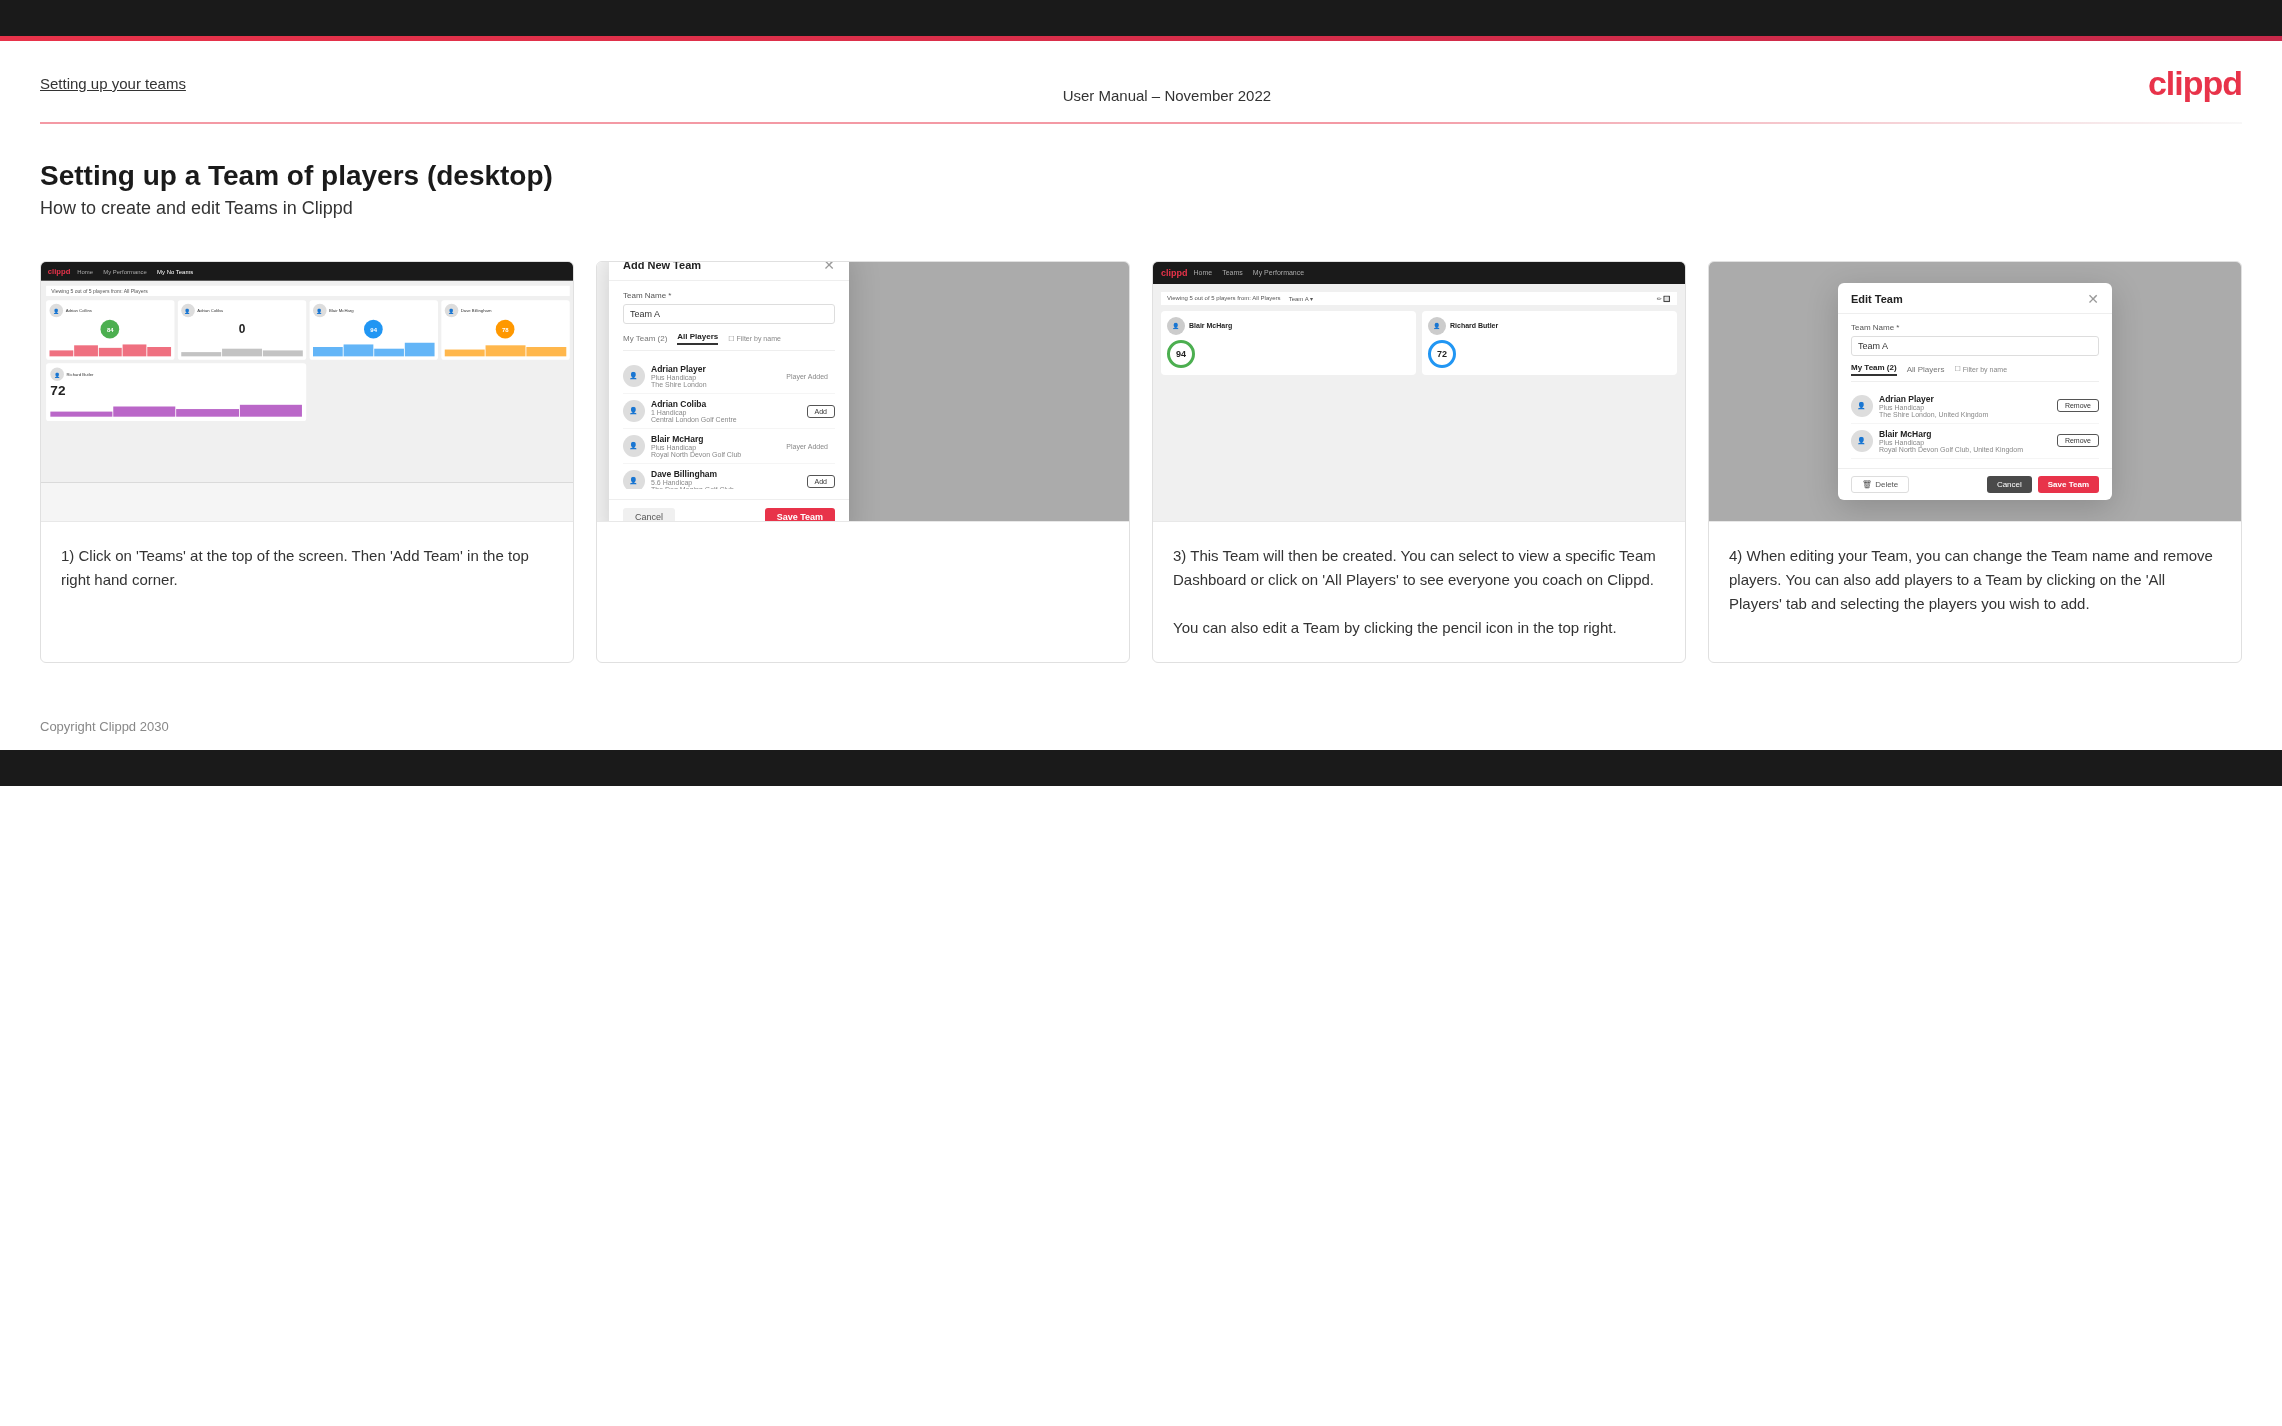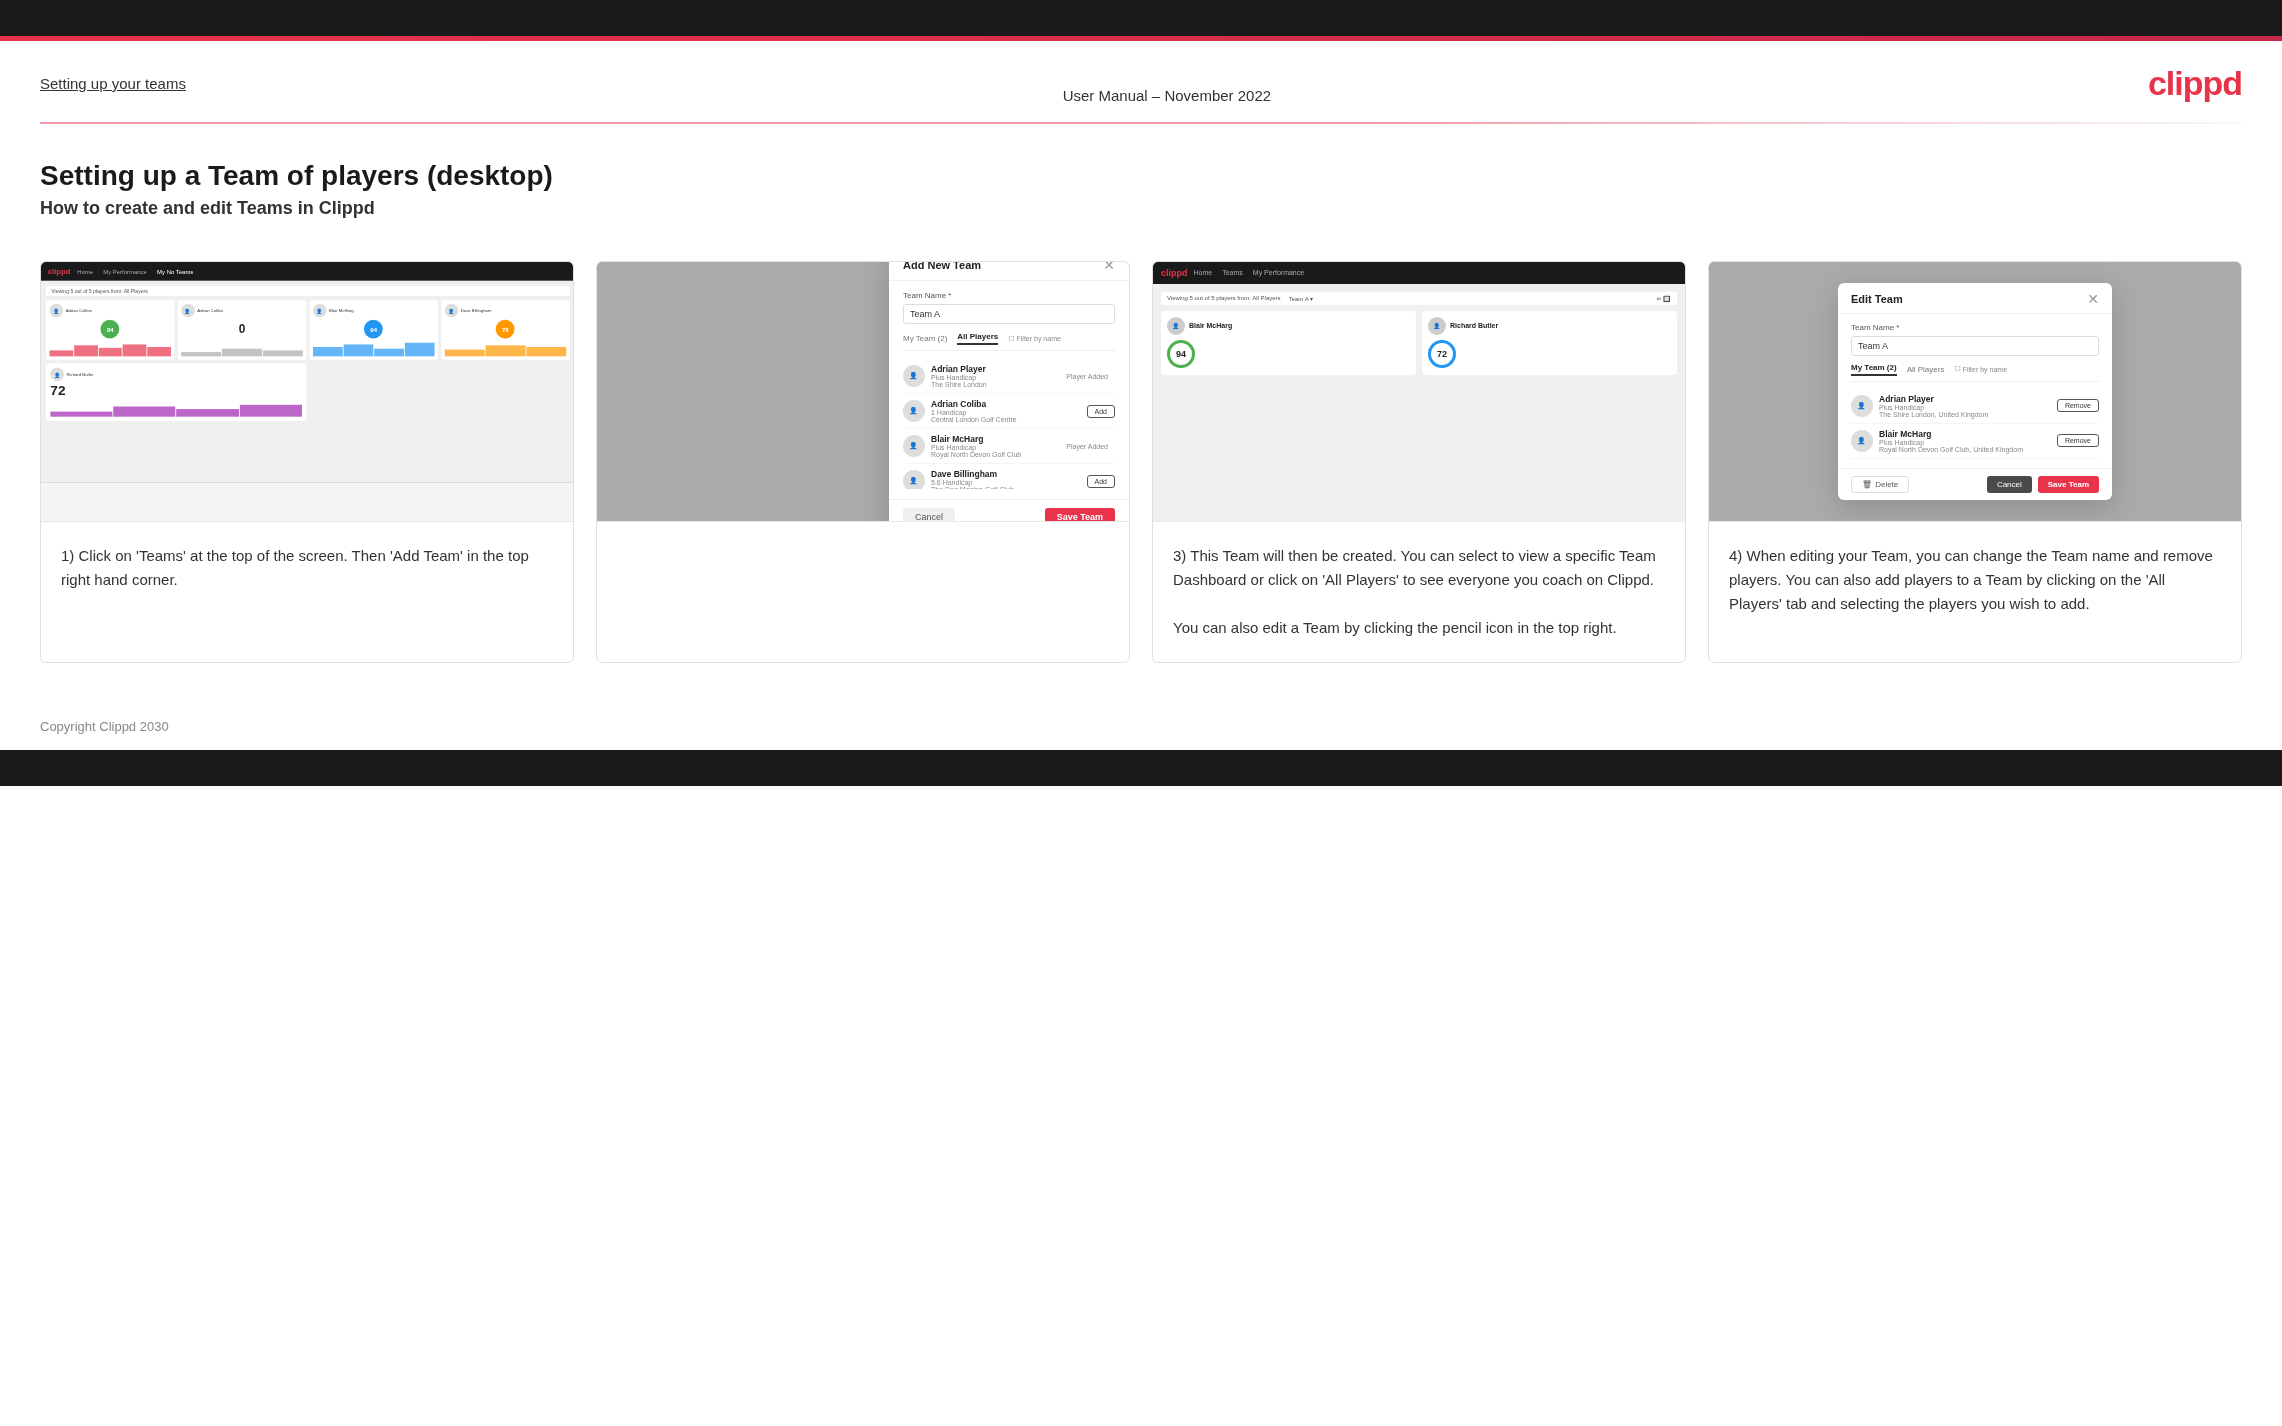--- a/index.html
+++ b/index.html
@@ -62,21 +62,21 @@
     }
     .page-title-main {
       font-size: 28px;
       font-weight: 700;
       color: #1a1a1a;
       margin-bottom: 6px;
     }
     .page-title-sub {
       font-size: 18px;
       color: #333;
-      font-weight: 700;
+      font-weight: 400;
     }
 
     
     .cards-container {
       display: flex;
       gap: 22px;
       padding: 24px 40px 40px 40px;
     }
     .card {
       flex: 1;
@@ -212,21 +212,22 @@
       border-radius: 3px;
       padding: 5px;
     }
 
     
     .ss2 {
       background: rgba(0,0,0,0.3);
       height: 100%;
       display: flex;
       align-items: center;
-      justify-content: flex-end;
+      justify-content: flex-start;
+      margin-left: 12px;
     }
     .modal-box {
       background: #fff;
       border-radius: 6px;
       width: 240px;
       box-shadow: 0 8px 32px rgba(0,0,0,0.18);
       overflow: hidden;
     }
     .modal-header {
       display: flex;

